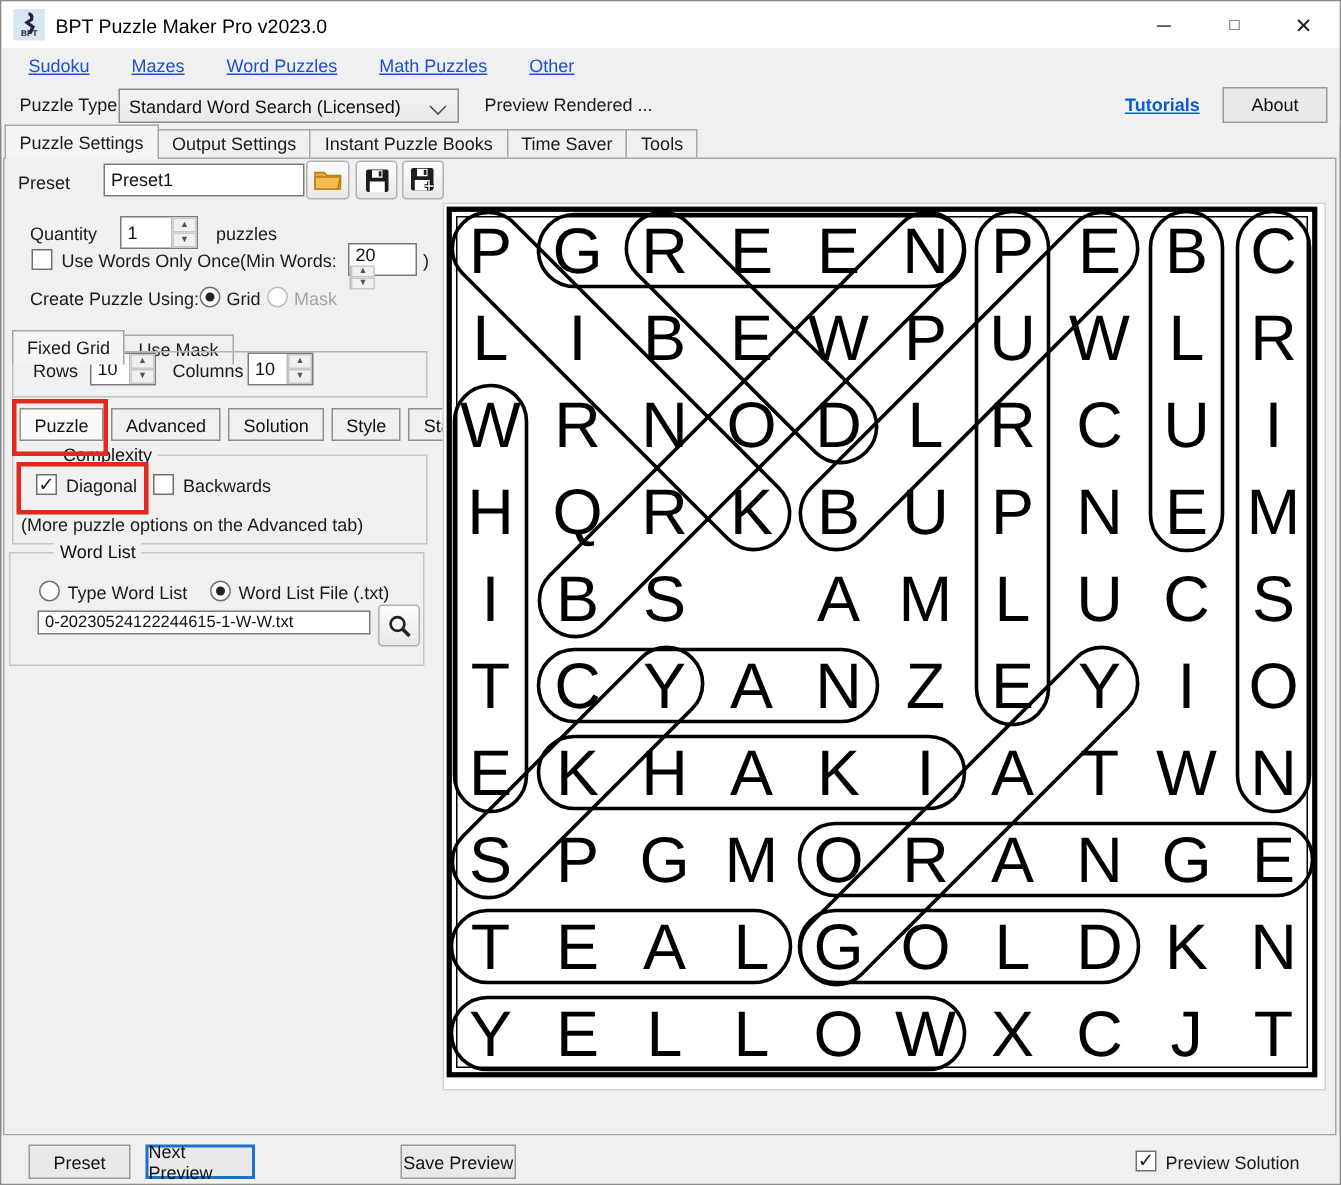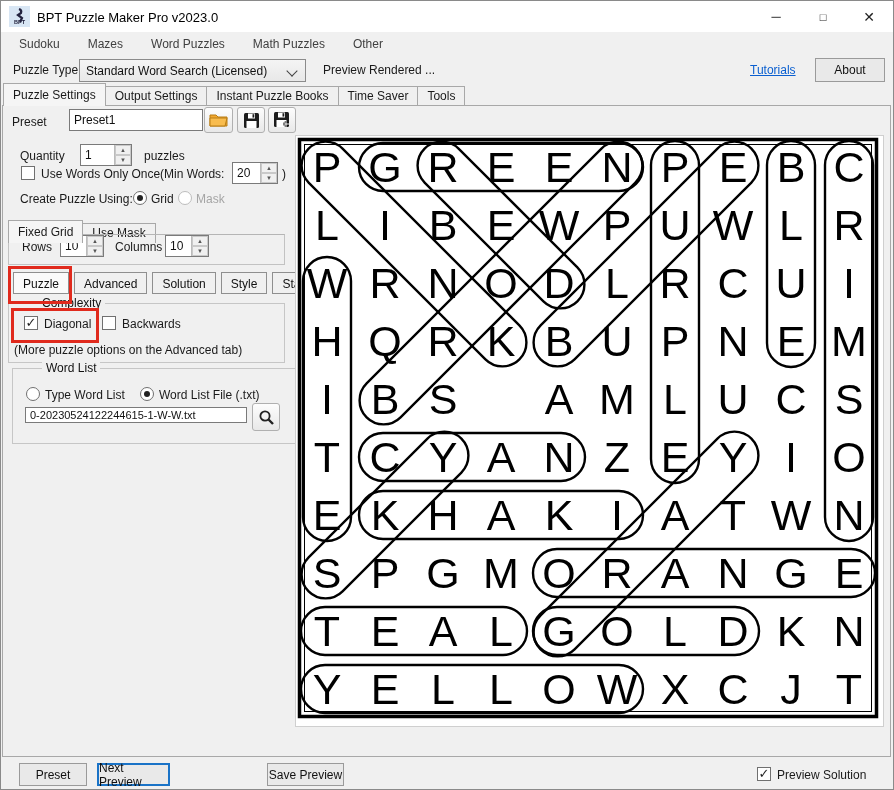--- a/index.html
+++ b/index.html
@@ -11,31 +11,31 @@
   #titlebar{position:absolute;left:1px;top:1px;right:1px;height:31px;background:#ffffff;}
   #app-icon{position:absolute;left:8px;top:5px;width:21px;height:21px;background:#d8e6f4;
             display:flex;align-items:center;justify-content:center;}
   #title-text{position:absolute;left:36px;top:9px;font-size:13px;color:#000;}
   .win-btn{position:absolute;top:0;width:46px;height:31px;display:flex;align-items:center;
            justify-content:center;color:#222;font-size:13px;}
   #btn-min{right:94px;}#btn-max{right:47px;font-size:11px;}#btn-close{right:1px;font-size:14px;}
 
   
   #menubar{position:absolute;left:1px;top:32px;right:1px;height:25px;background:#f0f0f0;display:flex;align-items:center;padding-left:4px;}
-  .menu-item{padding:4px 14px;line-height:25px;color:#404040;}
+  .menu-item{padding:4px 14px;line-height:25px;color:#1d4ed8;text-decoration:underline;}
 
   
   #toolbar{position:absolute;left:1px;top:57px;right:1px;height:27px;background:#f0f0f0;}
   .lbl{position:absolute;white-space:nowrap;color:#1a1a1a;}
   #puzzle-type-select{position:absolute;left:78px;top:2px;width:227px;height:23px;
       background:linear-gradient(#f4f4f4,#e8e8e8);border:1px solid #8b8b8b;
       display:flex;align-items:center;padding-left:6px;box-sizing:border-box;}
   .chevron{position:absolute;right:9px;top:7px;width:7px;height:7px;border-right:1.6px solid #444;
       border-bottom:1.6px solid #444;transform:rotate(45deg);}
-  #tutorials-link{position:absolute;left:749px;top:6px;color:var(--link,#0a5fd0);text-decoration:underline;}
+  #tutorials-link{position:absolute;left:749px;top:6px;color:var(--link,#0a5fd0);text-decoration:underline;font-weight:bold;}
   #about-btn{position:absolute;left:814px;top:1px;width:70px;height:24px;background:#e9e9e9;
       border:1px solid #9a9a9a;display:flex;align-items:center;justify-content:center;box-sizing:border-box;}
 
   
   #maintabs{position:absolute;left:3px;top:84px;right:1px;height:22px;display:flex;align-items:flex-end;}
   .tab{height:19px;line-height:19px;padding:0 9px;background:#f0f0f0;border:1px solid #a8a8a8;
        border-bottom:none;margin-right:-1px;color:#1a1a1a;}
   .tab.active{height:22px;line-height:22px;background:#f5f5f5;position:relative;z-index:2;}
 
   
@@ -175,21 +175,21 @@
       <span>▼</span>
     </span>
   </div>
   <div class="lbl" style="left:144px;top:149px;">puzzles</div>
 
   <div class="checkbox" style="left:21px;top:166px;">
     
   </div>
   <div class="lbl" style="left:41px;top:167px;">Use Words Only Once</div>
   <div class="lbl" style="left:160px;top:167px;">(Min Words:</div>
-  <div class="spin" style="left:232px;top:162px;width:46px;height:22px;">
+  <div class="spin" style="left:232px;top:162px;width:46px;height:22px;flex-direction:column;">
     <span class="val">20</span>
     <span class="arrows">
       <span>▲</span>
       <span>▼</span>
     </span>
   </div>
   <div class="lbl" style="left:282px;top:167px;">)</div>
 
   <div class="lbl" style="left:20px;top:192px;">Create Puzzle Using:</div>
   <div class="radio on" style="left:133px;top:191px;"></div>
@@ -235,21 +235,21 @@
     <span class="check">✓</span>
   </div>
   <div class="lbl" style="left:44px;top:317px;">Diagonal</div>
   <div class="checkbox" style="left:102px;top:316px;">
     
   </div>
   <div class="lbl" style="left:122px;top:317px;">Backwards</div>
   <div class="red-box" style="left:11px;top:308px;width:82px;height:29px;"></div>
   <div class="lbl" style="left:14px;top:343px;">(More puzzle options on the Advanced tab)</div>
 
-  <div class="groupbox" style="left:12px;top:368px;width:298px;height:76px;">
+  <div class="groupbox" style="left:6px;top:368px;width:277px;height:76px;">
     <span class="gb-label">Word List</span>
   </div>
   <div class="radio" style="left:26px;top:387px;"></div>
   <div class="lbl" style="left:45px;top:388px;">Type Word List</div>
   <div class="radio on" style="left:140px;top:387px;"></div>
   <div class="lbl" style="left:159px;top:388px;">Word List File (.txt)</div>
   <div class="textbox" style="left:25px;top:407px;width:222px;height:16px;font-size:11px;">
     <span>0-20230524122244615-1-W-W.txt</span>
   </div>
   <div class="icon-btn" style="left:252px;top:403px;width:28px;height:28px;">

